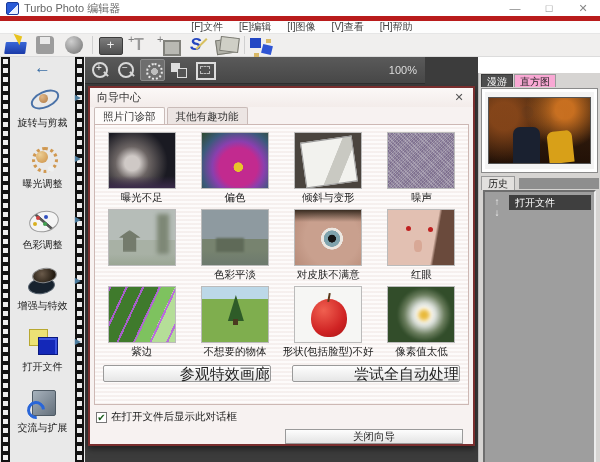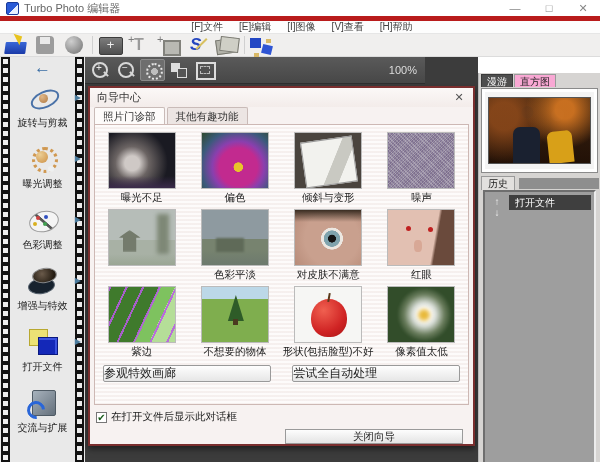--- a/index.html
+++ b/index.html
@@ -85,21 +85,21 @@
   .dlg-close{margin-left:auto;color:#555;font-size:11px;width:14px;text-align:center;}
   .dlg-tabs{display:flex;padding-left:4px;height:17px;}
   .dlg-tab{padding:2px 8px 0;font-size:10.5px;color:#333;background:#ece5e3;border:1px solid #c9bbb8;border-bottom:none;margin-right:2px;border-radius:2px 2px 0 0;}
   .dlg-tab.active{background:#fdfbfa;position:relative;z-index:2;}
   .dlg-content{position:absolute;left:4px;right:4px;top:36px;height:281px;background:#fbf7f6 repeating-linear-gradient(to bottom,rgba(255,255,255,.5) 0 2px,rgba(230,218,215,.25) 2px 4px);border:1px solid #cdb8b4;padding-top:4px;}
   .grid{display:grid;grid-template-columns:repeat(4,1fr);row-gap:1px;}
   .cell{text-align:center;padding-top:3px;}
   .thumb{width:68px;height:57px;margin:0 auto;border:1px solid #bbb;position:relative;overflow:hidden;}
   .cell-label{font-size:10.5px;color:#222;margin-top:2px;white-space:nowrap;}
   .btn-row{display:flex;justify-content:space-between;padding:6px 8px 0;}
-  .wiz-btn{width:47%;height:17px;background:linear-gradient(#fefefe,#e6e6e6);border:1px solid #9a9a9a;border-radius:2px;font-size:12px;color:#222;text-align:left;line-height:15px;}
+  .wiz-btn{width:47%;height:17px;background:linear-gradient(#fefefe,#e6e6e6);border:1px solid #9a9a9a;border-radius:2px;font-size:15px;color:#222;text-align:right;line-height:15px;}
   .chk-row{position:absolute;left:6px;top:322px;display:flex;align-items:center;font-size:10.5px;color:#222;}
   .chk-box{width:11px;height:11px;background:#fff;border:1px solid #777;margin-right:4px;font-size:10px;line-height:10px;text-align:center;color:#1a5c1a;}
   .close-btn{position:absolute;right:10px;top:341px;width:178px;height:15px;background:linear-gradient(#fdfdfd,#e4e4e4);border:1px solid #9a9a9a;font-size:10.5px;color:#222;text-align:center;line-height:13px;}
 
   
   .t0{background:radial-gradient(circle at 35% 55%,#cfc9c6 0 14%,#6b6463 32%,#1a1a22 68%),#0d0d12;}
   .t0::after{content:"";position:absolute;left:0;bottom:0;width:100%;height:12px;background:linear-gradient(transparent,#3a2a4a);}
   .t1{background:radial-gradient(circle at 55% 62%,#e8c52a 0 9%,#c22a8f 10% 38%,#8a3fae 52%,#3a5a7a 75%,#2f4a2e 100%);}
   .t2{background:#4a443e;}
   .t2::before{content:"";position:absolute;left:8px;top:6px;width:50px;height:44px;background:#f2f2ee linear-gradient(120deg,transparent 55%,#c9c9c2 56% 75%,transparent 76%);border:1px solid #999;transform:rotate(-8deg);}

